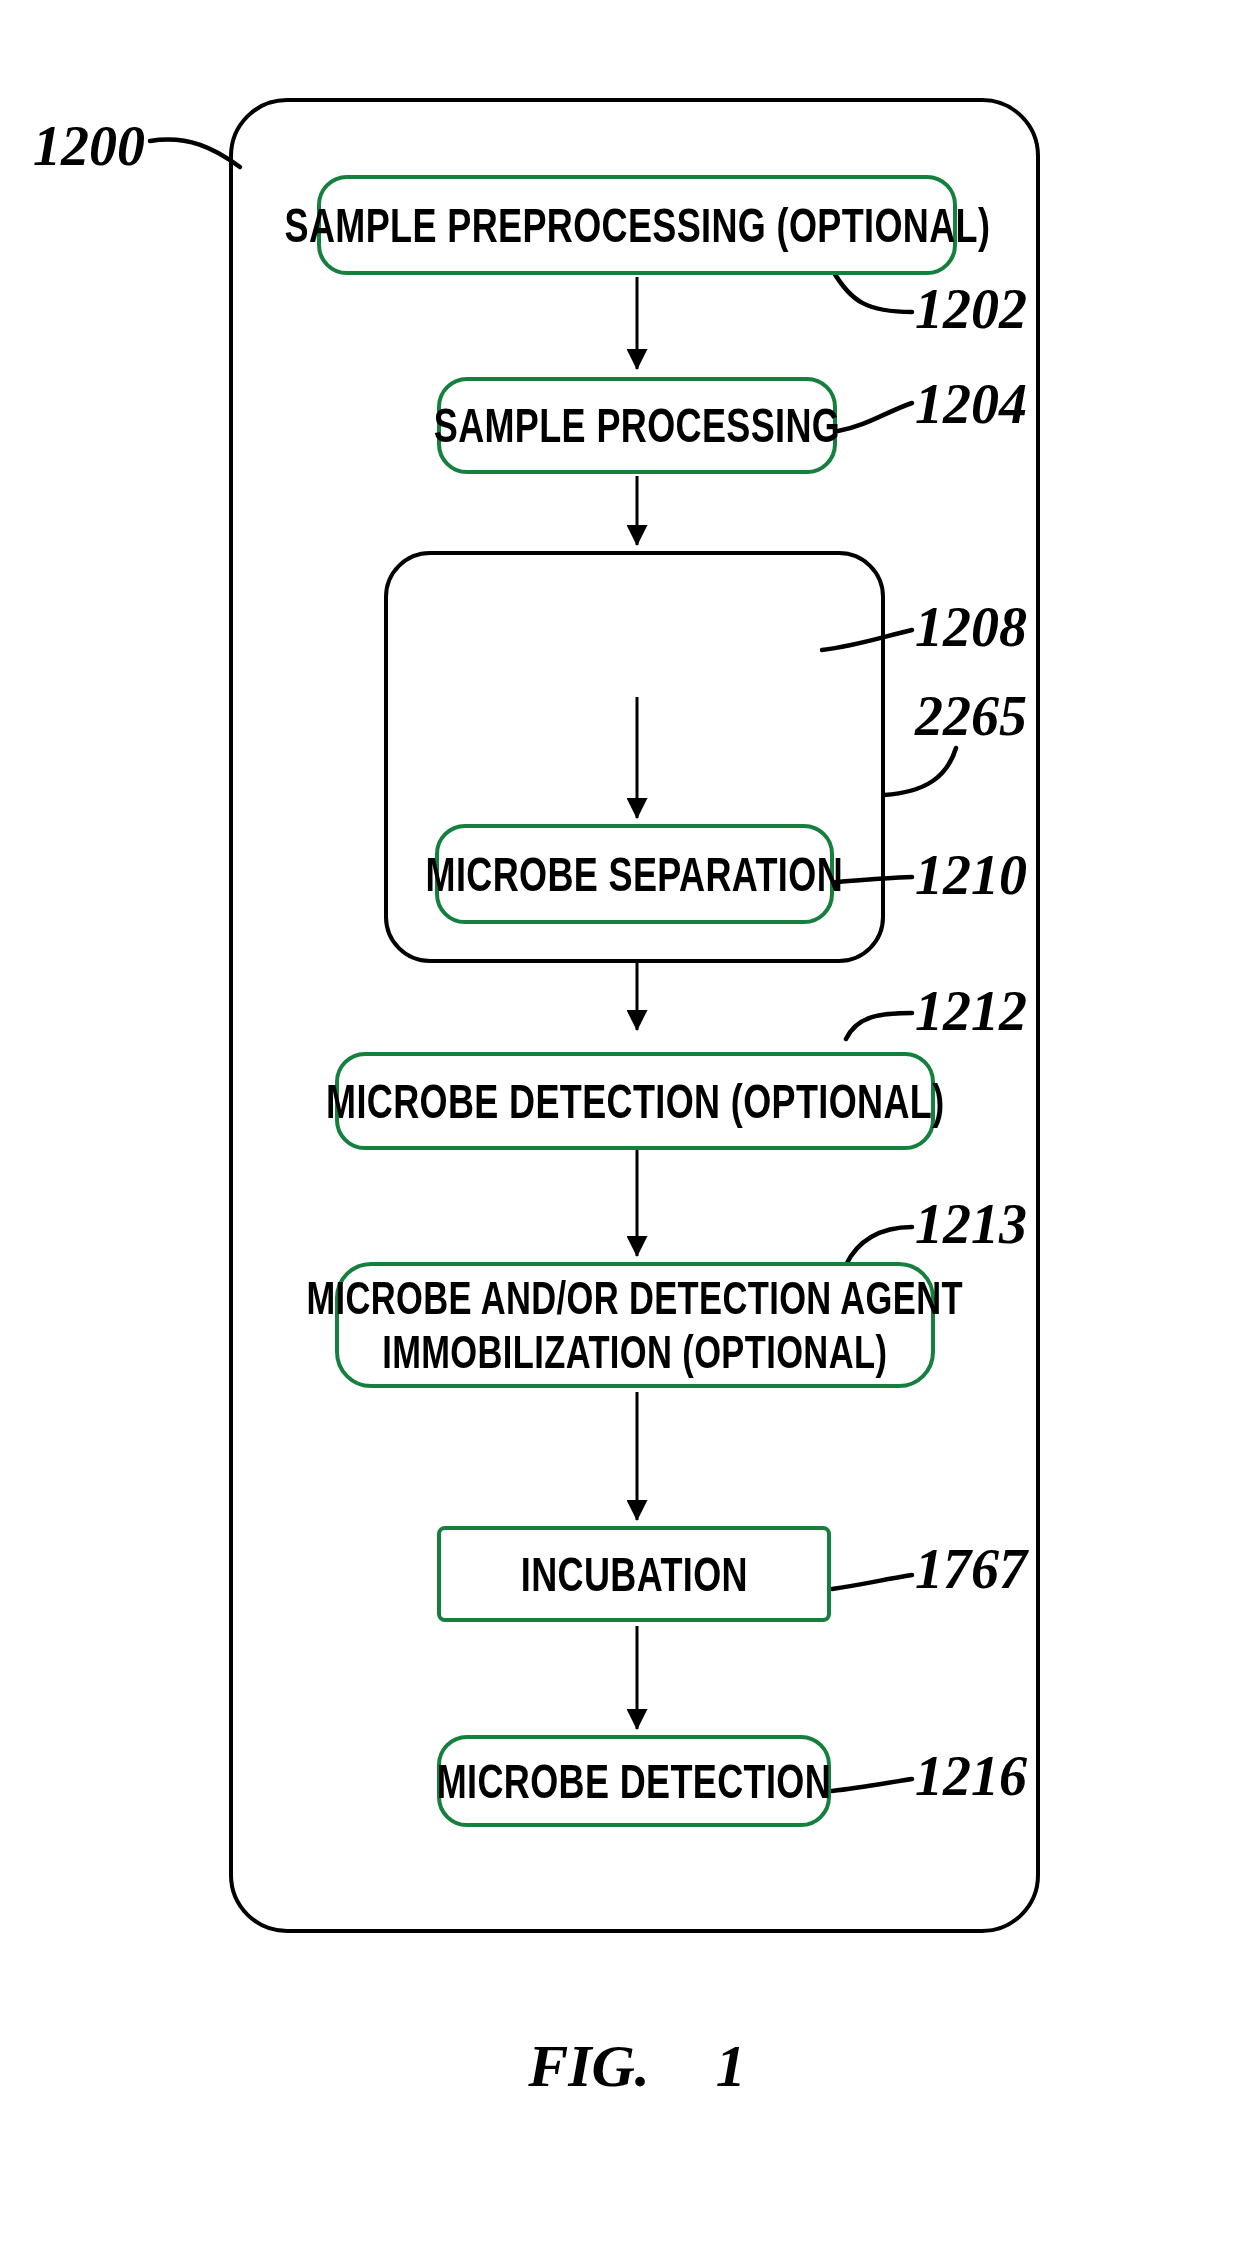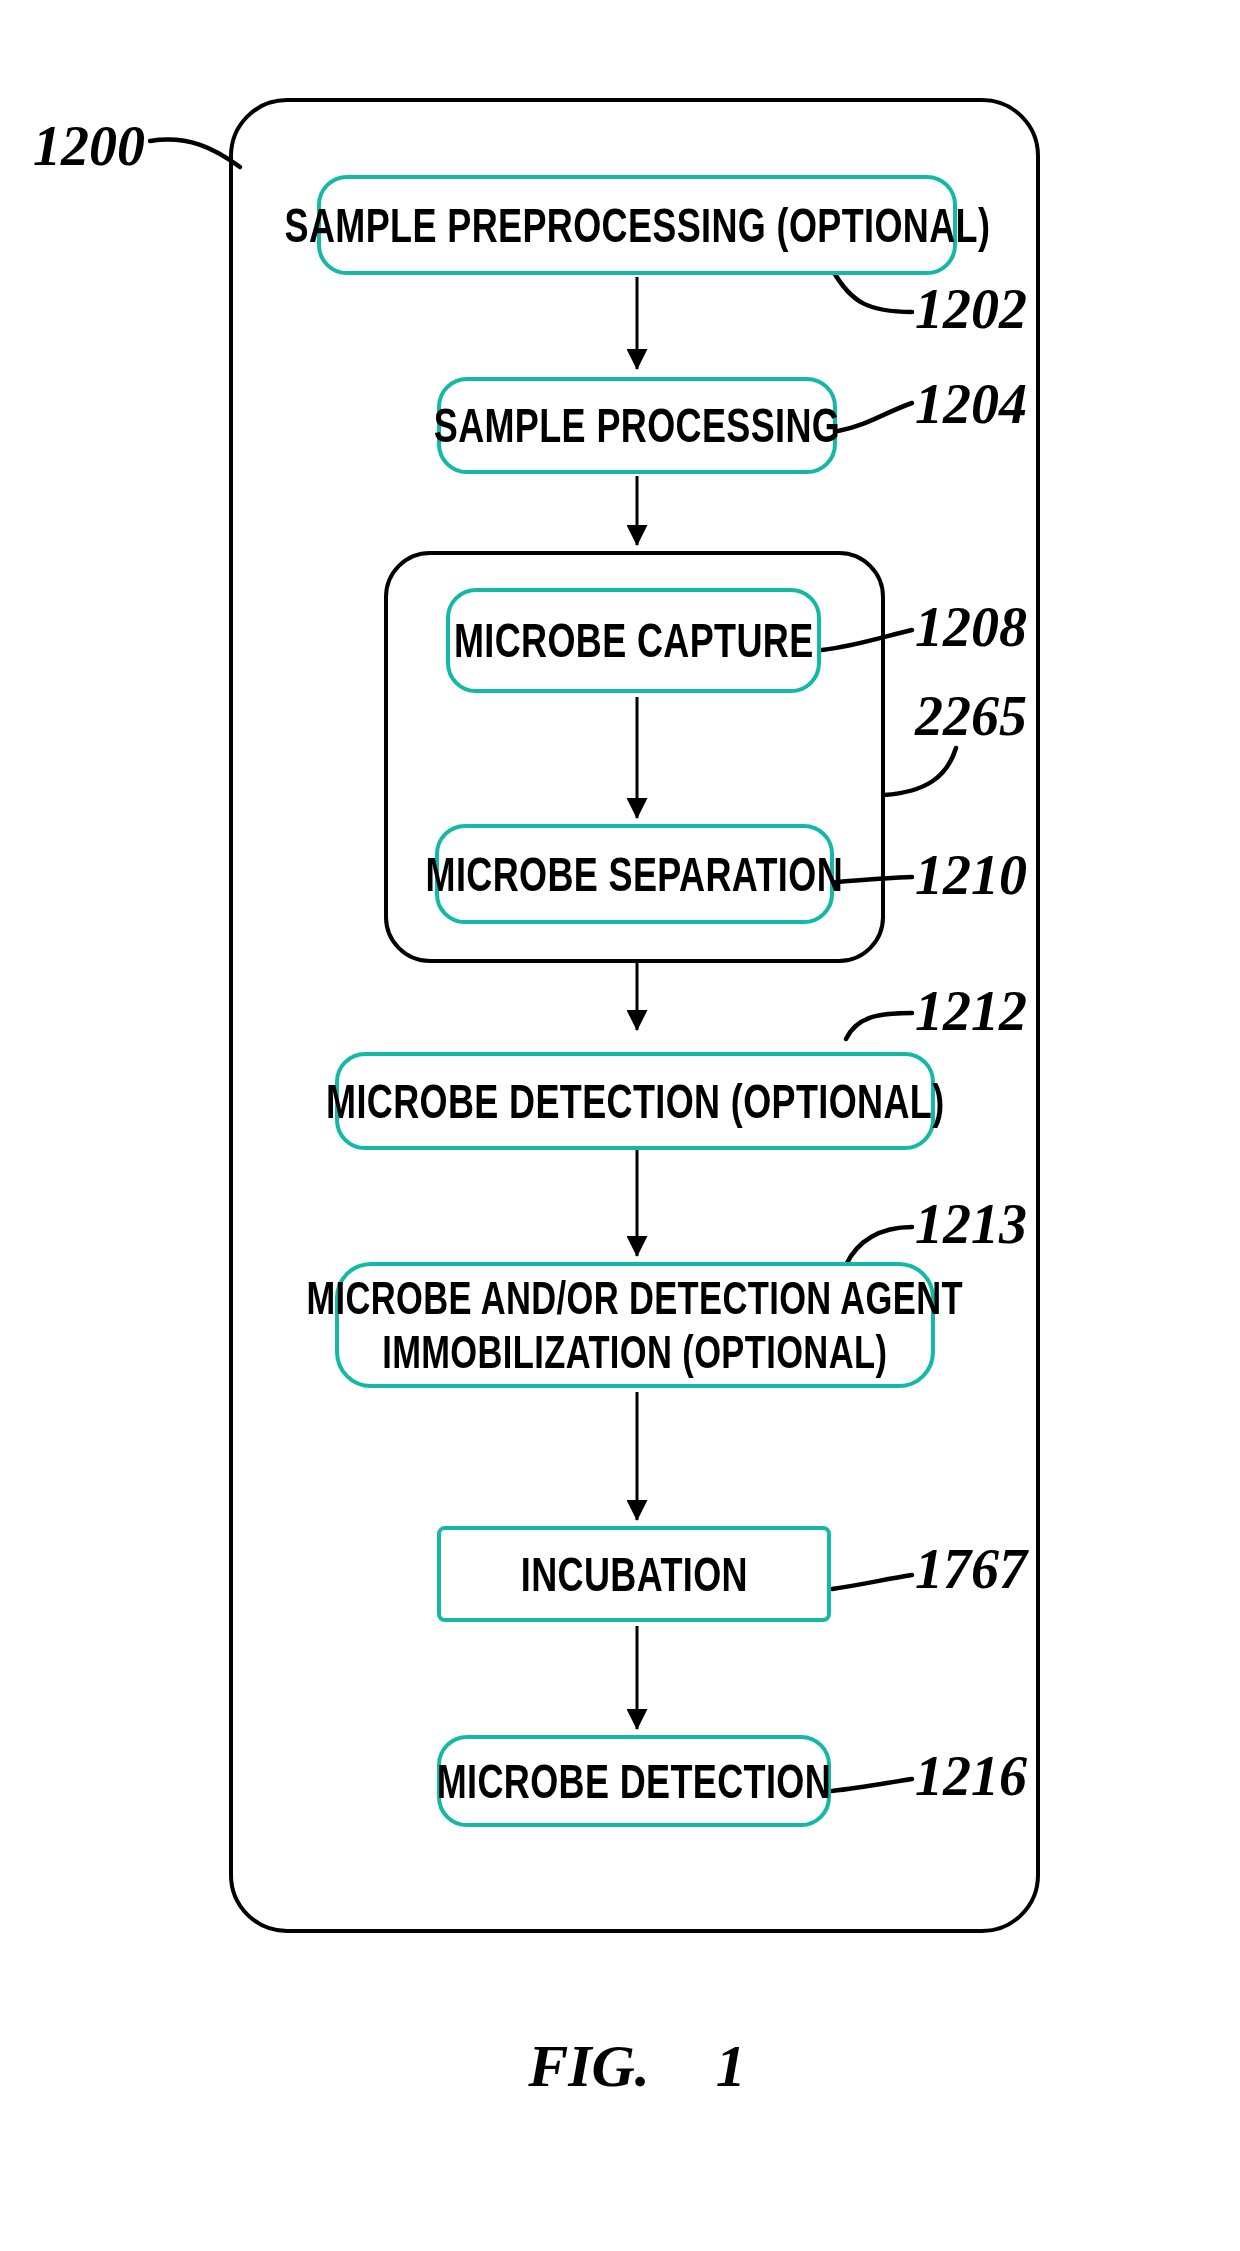--- a/index.html
+++ b/index.html
@@ -28,21 +28,21 @@
   }
   .group {
     position: absolute;
     border: 4px solid #000;
     border-radius: 46px;
     left: 384px; top: 551px;
     width: 493px; height: 404px;
   }
   .fbox {
     position: absolute;
-    border: 4px solid #14b8a6;
+    border: 4px solid #15803d;
     border-radius: 30px;
     background: #ffffff;
     display: flex;
     align-items: center;
     justify-content: center;
     color: #000;
     font-weight: bold;
     font-size: 48px;
     text-align: center;
   }
@@ -115,23 +115,20 @@
   <div class="group"></div>
 
   <div class="fbox" style="left:317px; top:175px; width:632px; height:92px;">
     <span class="cond">SAMPLE PREPROCESSING (OPTIONAL)</span>
   </div>
 
   <div class="fbox" style="left:437px; top:377px; width:392px; height:89px;">
     <span class="cond">SAMPLE PROCESSING</span>
   </div>
 
-  <div class="fbox" style="left:446px; top:588px; width:367px; height:97px;">
-    <span class="cond">MICROBE CAPTURE</span>
-  </div>
 
   <div class="fbox" style="left:435px; top:824px; width:391px; height:92px;">
     <span class="cond">MICROBE SEPARATION</span>
   </div>
 
   <div class="fbox" style="left:335px; top:1052px; width:592px; height:90px;">
     <span class="cond">MICROBE DETECTION (OPTIONAL)</span>
   </div>
 
   <div class="fbox two-line" style="left:335px; top:1262px; width:592px; height:118px; border-radius:36px;">

